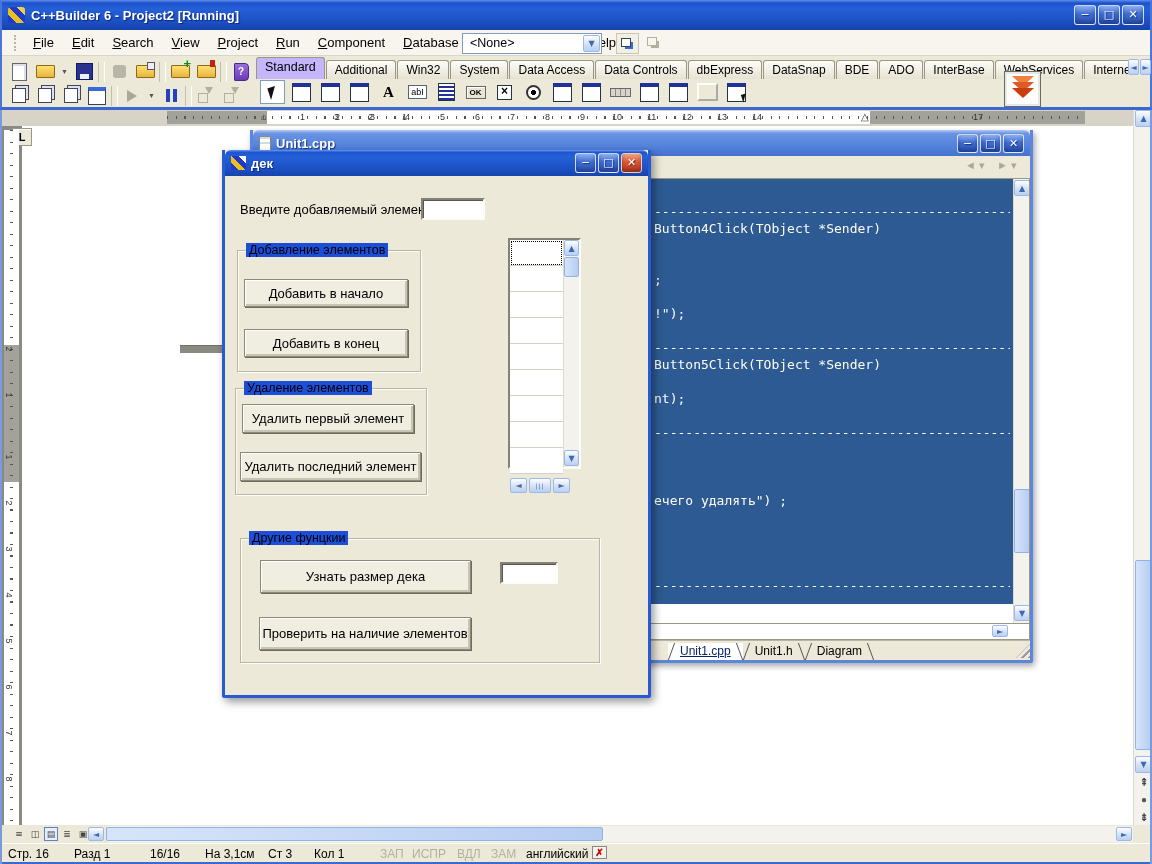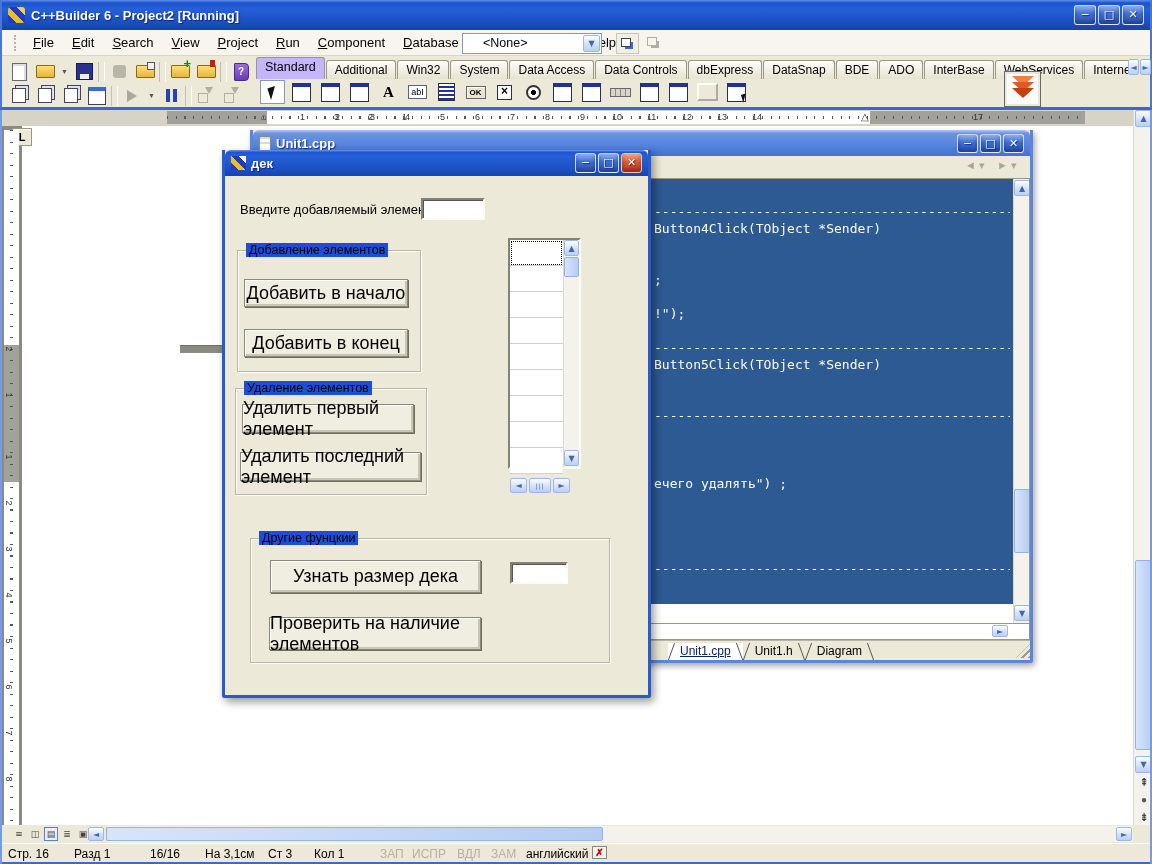--- a/index.html
+++ b/index.html
@@ -7,21 +7,21 @@
 .screen{position:relative;width:1152px;height:864px;background:#8a8a82;font-family:"Liberation Sans",sans-serif;overflow:hidden}
 .abs{position:absolute}
 
 .xp-tb{position:absolute;left:0;right:0;top:0;color:#fff;font-weight:bold;font-size:13px;display:flex;align-items:center;padding:0 6px;gap:5px;text-shadow:1px 1px 1px rgba(0,20,90,.7);border-radius:7px 7px 0 0}
 .tb-act{background:linear-gradient(180deg,#6a96ee 0%,#1e55d0 9%,#2560d8 25%,#1c50c4 72%,#1644ae 100%)}
 .tb-inact{background:linear-gradient(180deg,#b0c8f4 0%,#6a92e2 14%,#5584de 58%,#4472cc 100%)}
 .xp-wbtns{margin-left:auto;display:flex;gap:2px}
 .xp-wb{width:22px;height:20px;border-radius:3px;border:1px solid rgba(255,255,255,.75);color:#fff;font-size:11px;line-height:17px;text-align:center;background:linear-gradient(180deg,#8fb2f2,#3e6cd0 45%,#2e58b8);box-shadow:inset 0 -3px 4px rgba(0,0,60,.3);font-family:"DejaVu Sans",sans-serif}
 .wb-close-red{background:linear-gradient(180deg,#f2a689,#dc5831 45%,#c23c16);border-color:#f4c8b4}
 
-.btn3d{background:#f0eee1;border:1px solid #8a8876;box-shadow:inset 1px 1px 0 #fff,inset -2px -2px 0 #c8c5b4,1px 1px 0 #6e6c5e;font-size:18px;color:#000;display:flex;align-items:center;justify-content:center}
+.btn3d{background:#f0eee1;border:1px solid #8a8876;box-shadow:inset 1px 1px 0 #fff,inset -2px -2px 0 #c8c5b4,1px 1px 0 #6e6c5e;font-size:13px;color:#000;display:flex;align-items:center;justify-content:center}
 .grp{border:1px solid #b9b6a8;box-shadow:1px 1px 0 #fff,inset 1px 1px 0 #fffef4}
 .grp>legend,.grp-t{position:absolute;top:-8px;left:8px;background:#1d4ed8;padding:0 3px;font-size:12.5px;color:#000}
 .edit{background:#fff;border:2px solid;border-color:#848276 #fdfdf5 #fdfdf5 #848276;box-shadow:inset 1px 1px 0 #5a584e}
 
 .xsb{background:linear-gradient(180deg,#fdfeff,#d4e1f7 55%,#bcd0f0);border:1px solid #9ab8ea;border-radius:2px;color:#3c69b0;font-size:8px;display:flex;align-items:center;justify-content:center;font-family:"DejaVu Sans",sans-serif}
 .xth{background:linear-gradient(90deg,#d7e5fa,#b6ccf2);border:1px solid #93b2e4;border-radius:2px}
 .track{background:#f3f2ec;border-left:1px solid #ddd9cc}
 
 .ide{position:absolute;left:0;top:0;width:1152px;height:110px;background:#ece9d8;z-index:10;border-left:2px solid #4a76d8;border-right:2px solid #4a76d8;border-bottom:3px solid #3a68d0}
 .ide-tb{height:30px;border-radius:0;background:linear-gradient(180deg,#5f8eec 0%,#1c52cc 10%,#2560d8 30%,#1b4ec0 75%,#1442aa 100%);position:relative;display:flex;align-items:center;padding:0 6px;gap:6px;color:#fff;font-weight:bold;font-size:13px;text-shadow:1px 1px 1px rgba(0,20,90,.7)}
@@ -216,21 +216,21 @@
       <span>C++Builder 6 - Project2 [Running]</span>
       <span class="xp-wbtns">
         <span class="xp-wb">─</span>
         <span class="xp-wb">□</span>
         <span class="xp-wb">✕</span>
       </span>
     </div>
     <div class="menubar">
       <span class="grip"></span>
       <span><span class="mitem">File</span><span class="mitem">Edit</span><span class="mitem">Search</span><span class="mitem">View</span><span class="mitem">Project</span><span class="mitem">Run</span><span class="mitem">Component</span><span class="mitem">Database</span><span class="mitem">Tools</span><span class="mitem">Window</span><span class="mitem">Help</span></span>
-      <span class="abs" style="left:460px;top:3px;width:140px;height:21px;background:#fff;border:1px solid #7f9db9;font-size:12.5px;line-height:19px;padding-left:20px">
+      <span class="abs" style="left:460px;top:3px;width:140px;height:21px;background:#fff;border:1px solid #7f9db9;font-size:12.5px;line-height:19px;padding-left:7px">
         <span>&lt;None&gt;</span>
         <span class="xsb abs" style="right:1px;top:1px;width:17px;height:17px">▼</span>
       </span>
       <span class="abs" style="left:614px;top:3px;width:23px;height:21px;border:1px solid #c8c5b4;background:#f2f0e4">
         <span class="abs" style="left:4px;top:4px;width:10px;height:9px;background:#fff;border:1px solid #345;box-shadow:3px 3px 0 -1px #3a6ad8"></span>
       </span>
       <span class="abs" style="left:641px;top:3px;width:23px;height:21px">
         <span class="abs" style="left:4px;top:4px;width:10px;height:9px;border:1px solid #b2af9e;box-shadow:3px 3px 0 -1px #b2af9e"></span>
       </span>
     </div>
@@ -318,20 +318,21 @@
           <div class="cline">Button4Click(TObject *Sender)</div>
           <div class="cline"></div>
           <div class="cline"></div>
           <div class="cline">;</div>
           <div class="cline"></div>
           <div class="cline">!");</div>
           <div class="cline"></div>
           <div class="cline">------------------------------------------------------------</div>
           <div class="cline">Button5Click(TObject *Sender)</div>
           <div class="cline"></div>
+          <div class="cline">nt);</div>
           <div class="cline"></div>
           <div class="cline">------------------------------------------------------------</div>
           <div class="cline"></div>
           <div class="cline"></div>
           <div class="cline"></div>
           <div class="cline">ечего удалять") ;</div>
           <div class="cline"></div>
           <div class="cline"></div>
           <div class="cline"></div>
           <div class="cline"></div>
@@ -398,21 +399,21 @@
         <div class="xsb abs" style="left:19px;top:0;width:22px;height:15px;font-size:6px;letter-spacing:1px">|||</div>
         <div class="xsb abs" style="left:43px;top:0;width:17px;height:15px">►</div>
       </div>
 
       <div class="grp abs" style="left:10px;top:212px;width:192px;height:107px">
         <span class="grp-t">Удаление элементов</span>
         <div class="btn3d abs" style="left:4px;top:63px;width:181px;height:29px">Удалить последний элемент</div>
         <div class="btn3d abs" style="left:6px;top:15px;width:172px;height:29px">Удалить первый элемент</div>
       </div>
 
-      <div class="grp abs" style="left:25px;top:362px;width:360px;height:125px">
+      <div class="grp abs" style="left:15px;top:362px;width:360px;height:125px">
         <span class="grp-t">Другие фунцкии</span>
         <div class="btn3d abs" style="left:19px;top:21px;width:211px;height:33px">Узнать размер дека</div>
         <input class="edit abs" style="left: 259px; top: 23px; width: 58px; height: 22px;" readonly="" value="">
         <div class="btn3d abs" style="left:18px;top:78px;width:212px;height:33px">Проверить на наличие элементов</div>
       </div>
     </div>
   </div>
 
 </div>
 

